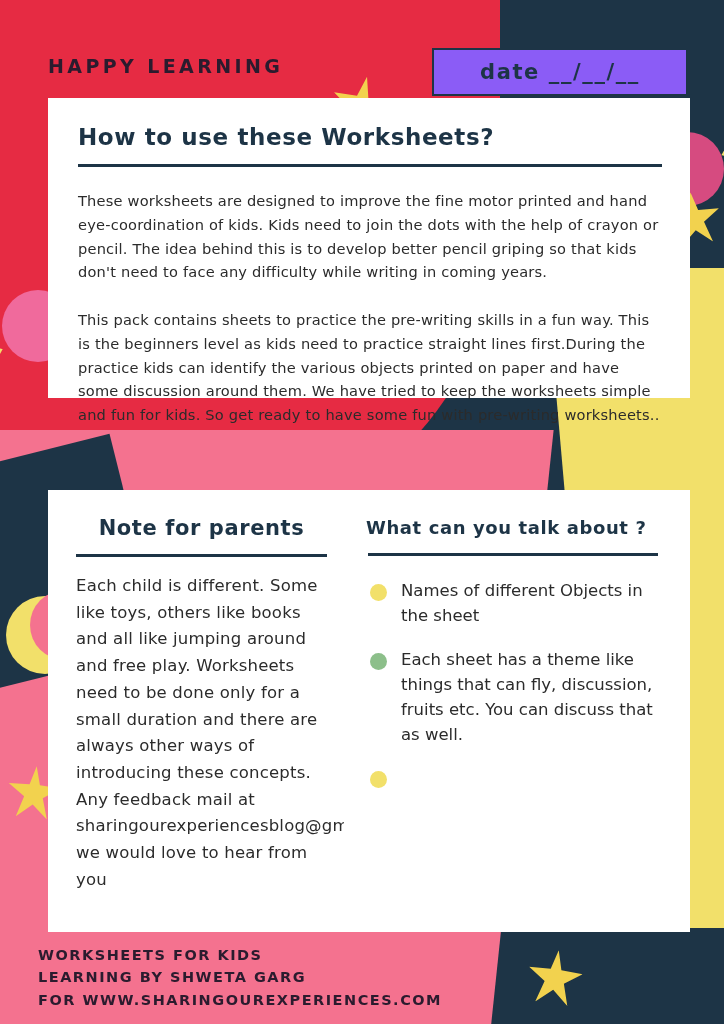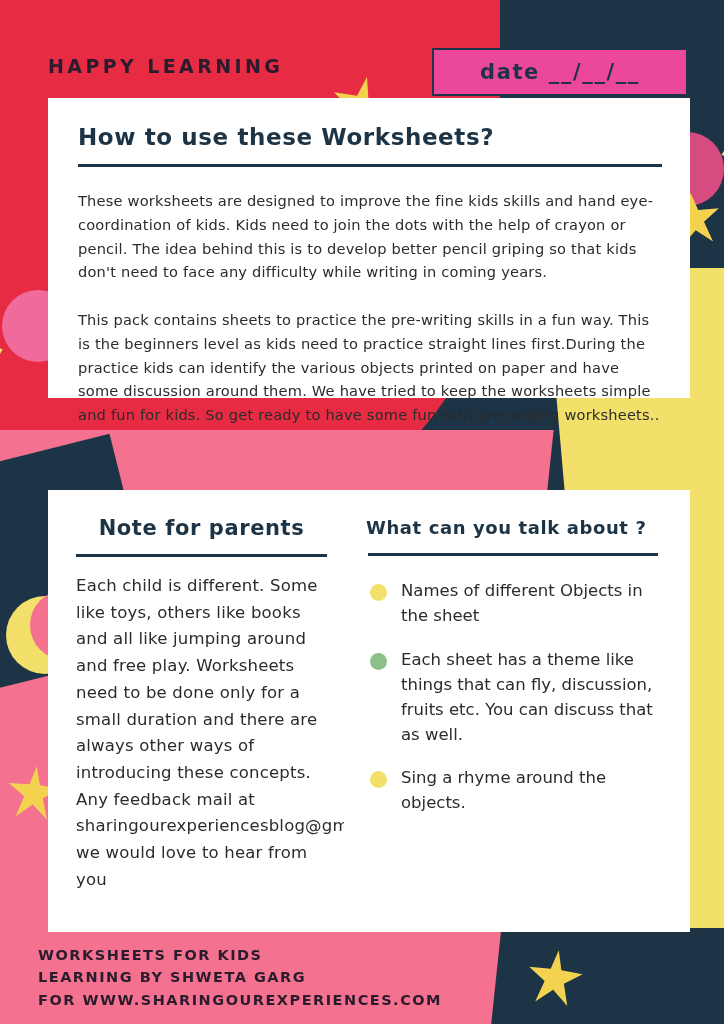--- a/index.html
+++ b/index.html
@@ -135,21 +135,21 @@
     font-family: "DejaVu Sans", sans-serif;
     font-size: 19px;
     font-weight: bold;
     letter-spacing: 3.4px;
     color: #2b1b2e;
   }
   .date-box {
     position: absolute;
     left: 432px; top: 36px;
     width: 256px; height: 48px;
-    background: #ec4899;
+    background: #8b5cf6;
     border: 2px solid #1d3446;
     display: flex;
     align-items: center;
     justify-content: center;
   }
   .date-box-label {
     font-size: 21px;
     font-weight: bold;
     letter-spacing: 1.6px;
     color: #1d3446;
@@ -268,21 +268,21 @@
     <div class="date-box">
       <span class="date-box-label">date __/__/__</span>
     </div>
   </div>
 
   <div class="card" id="card-main">
     <div class="card-inner">
       <div class="card-title" id="title-main">How to use these Worksheets?</div>
       <div class="rule" id="rule-main"></div>
       <div class="body-text" id="para-wrap">
-        <p>These worksheets are designed to improve the fine kids skills and hand eye-coordination of kids. Kids need to join the dots with the help of crayon or pencil. The idea behind this is to develop better pencil griping so that kids don't need to face any difficulty while writing in coming years.</p>
+        <p>These worksheets are designed to improve the fine motor printed and hand eye-coordination of kids. Kids need to join the dots with the help of crayon or pencil. The idea behind this is to develop better pencil griping so that kids don't need to face any difficulty while writing in coming years.</p>
         <p>This pack contains sheets to practice the pre-writing skills in a fun way. This is the beginners level as kids need to practice straight lines first.During the practice kids can identify the various objects printed on paper and have some discussion around them. We have tried to keep the worksheets simple and fun for kids. So get ready to have some fun with pre-writing worksheets..</p>
       </div>
     </div>
   </div>
 
   <div class="card" id="card-note">
     <div class="card-inner">
       <div class="card-title" id="title-note">Note for parents</div>
       <div class="rule" id="rule-note"></div>
       <div class="body-text" id="note-text">Each child is different. Some like toys, others like books and all like jumping around and  free play. Worksheets need to be done only for a small duration and there are always other ways of introducing these concepts. Any feedback mail at sharingourexperiencesblog@gmail.com, we would love to hear from you</div>
@@ -297,21 +297,20 @@
           <li class="bullet-item">
             <span class="bullet-dot" style="background: rgb(242, 224, 106);"></span>
             <span class="bullet-text">Names of different Objects in the sheet</span>
           </li>
           <li class="bullet-item">
             <span class="bullet-dot" style="background: rgb(140, 191, 138);"></span>
             <span class="bullet-text">Each sheet has a theme like things that can fly, discussion, fruits etc. You can discuss that as well.</span>
           </li>
           <li class="bullet-item">
             <span class="bullet-dot" style="background: rgb(242, 224, 106);"></span>
-            <span class="bullet-text">Sing a rhyme around the objects.</span>
           </li>
         </ul>
     </div>
   </div>
 
   <div class="footer">
     <div>WORKSHEETS FOR KIDS</div>
     <div>LEARNING BY SHWETA GARG</div>
     <div>FOR  WWW.SHARINGOUREXPERIENCES.COM</div>
   </div>

